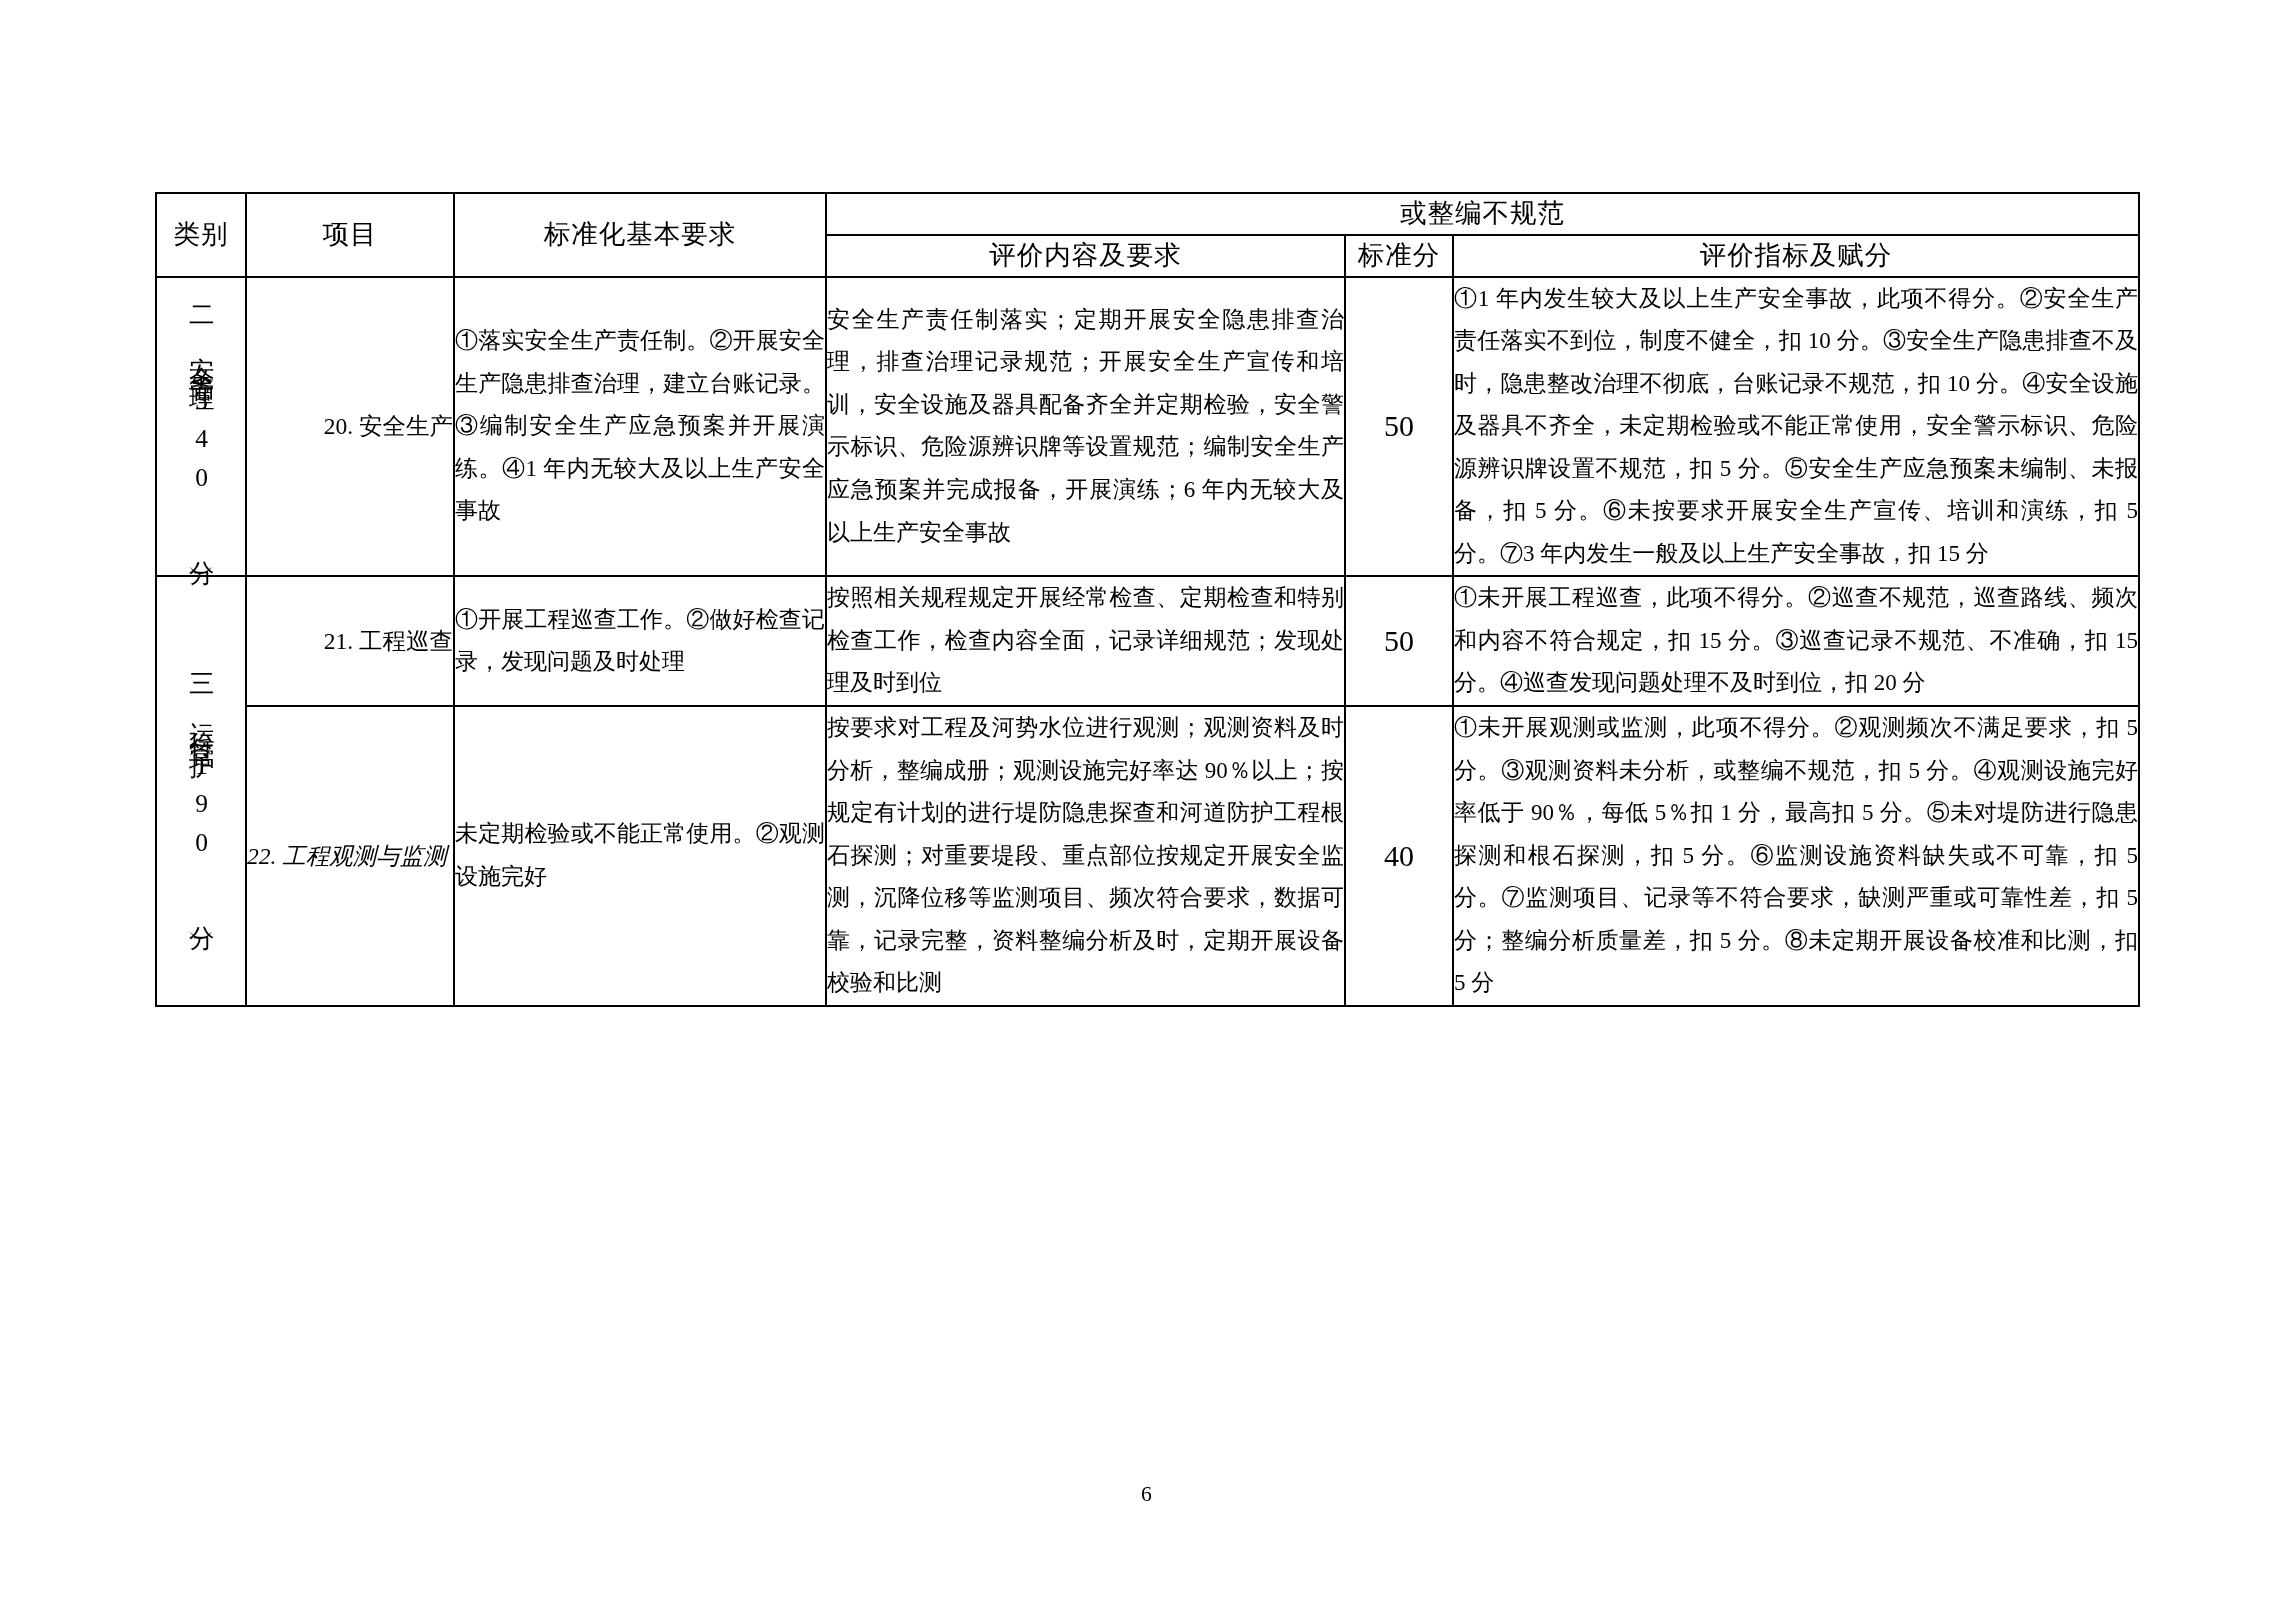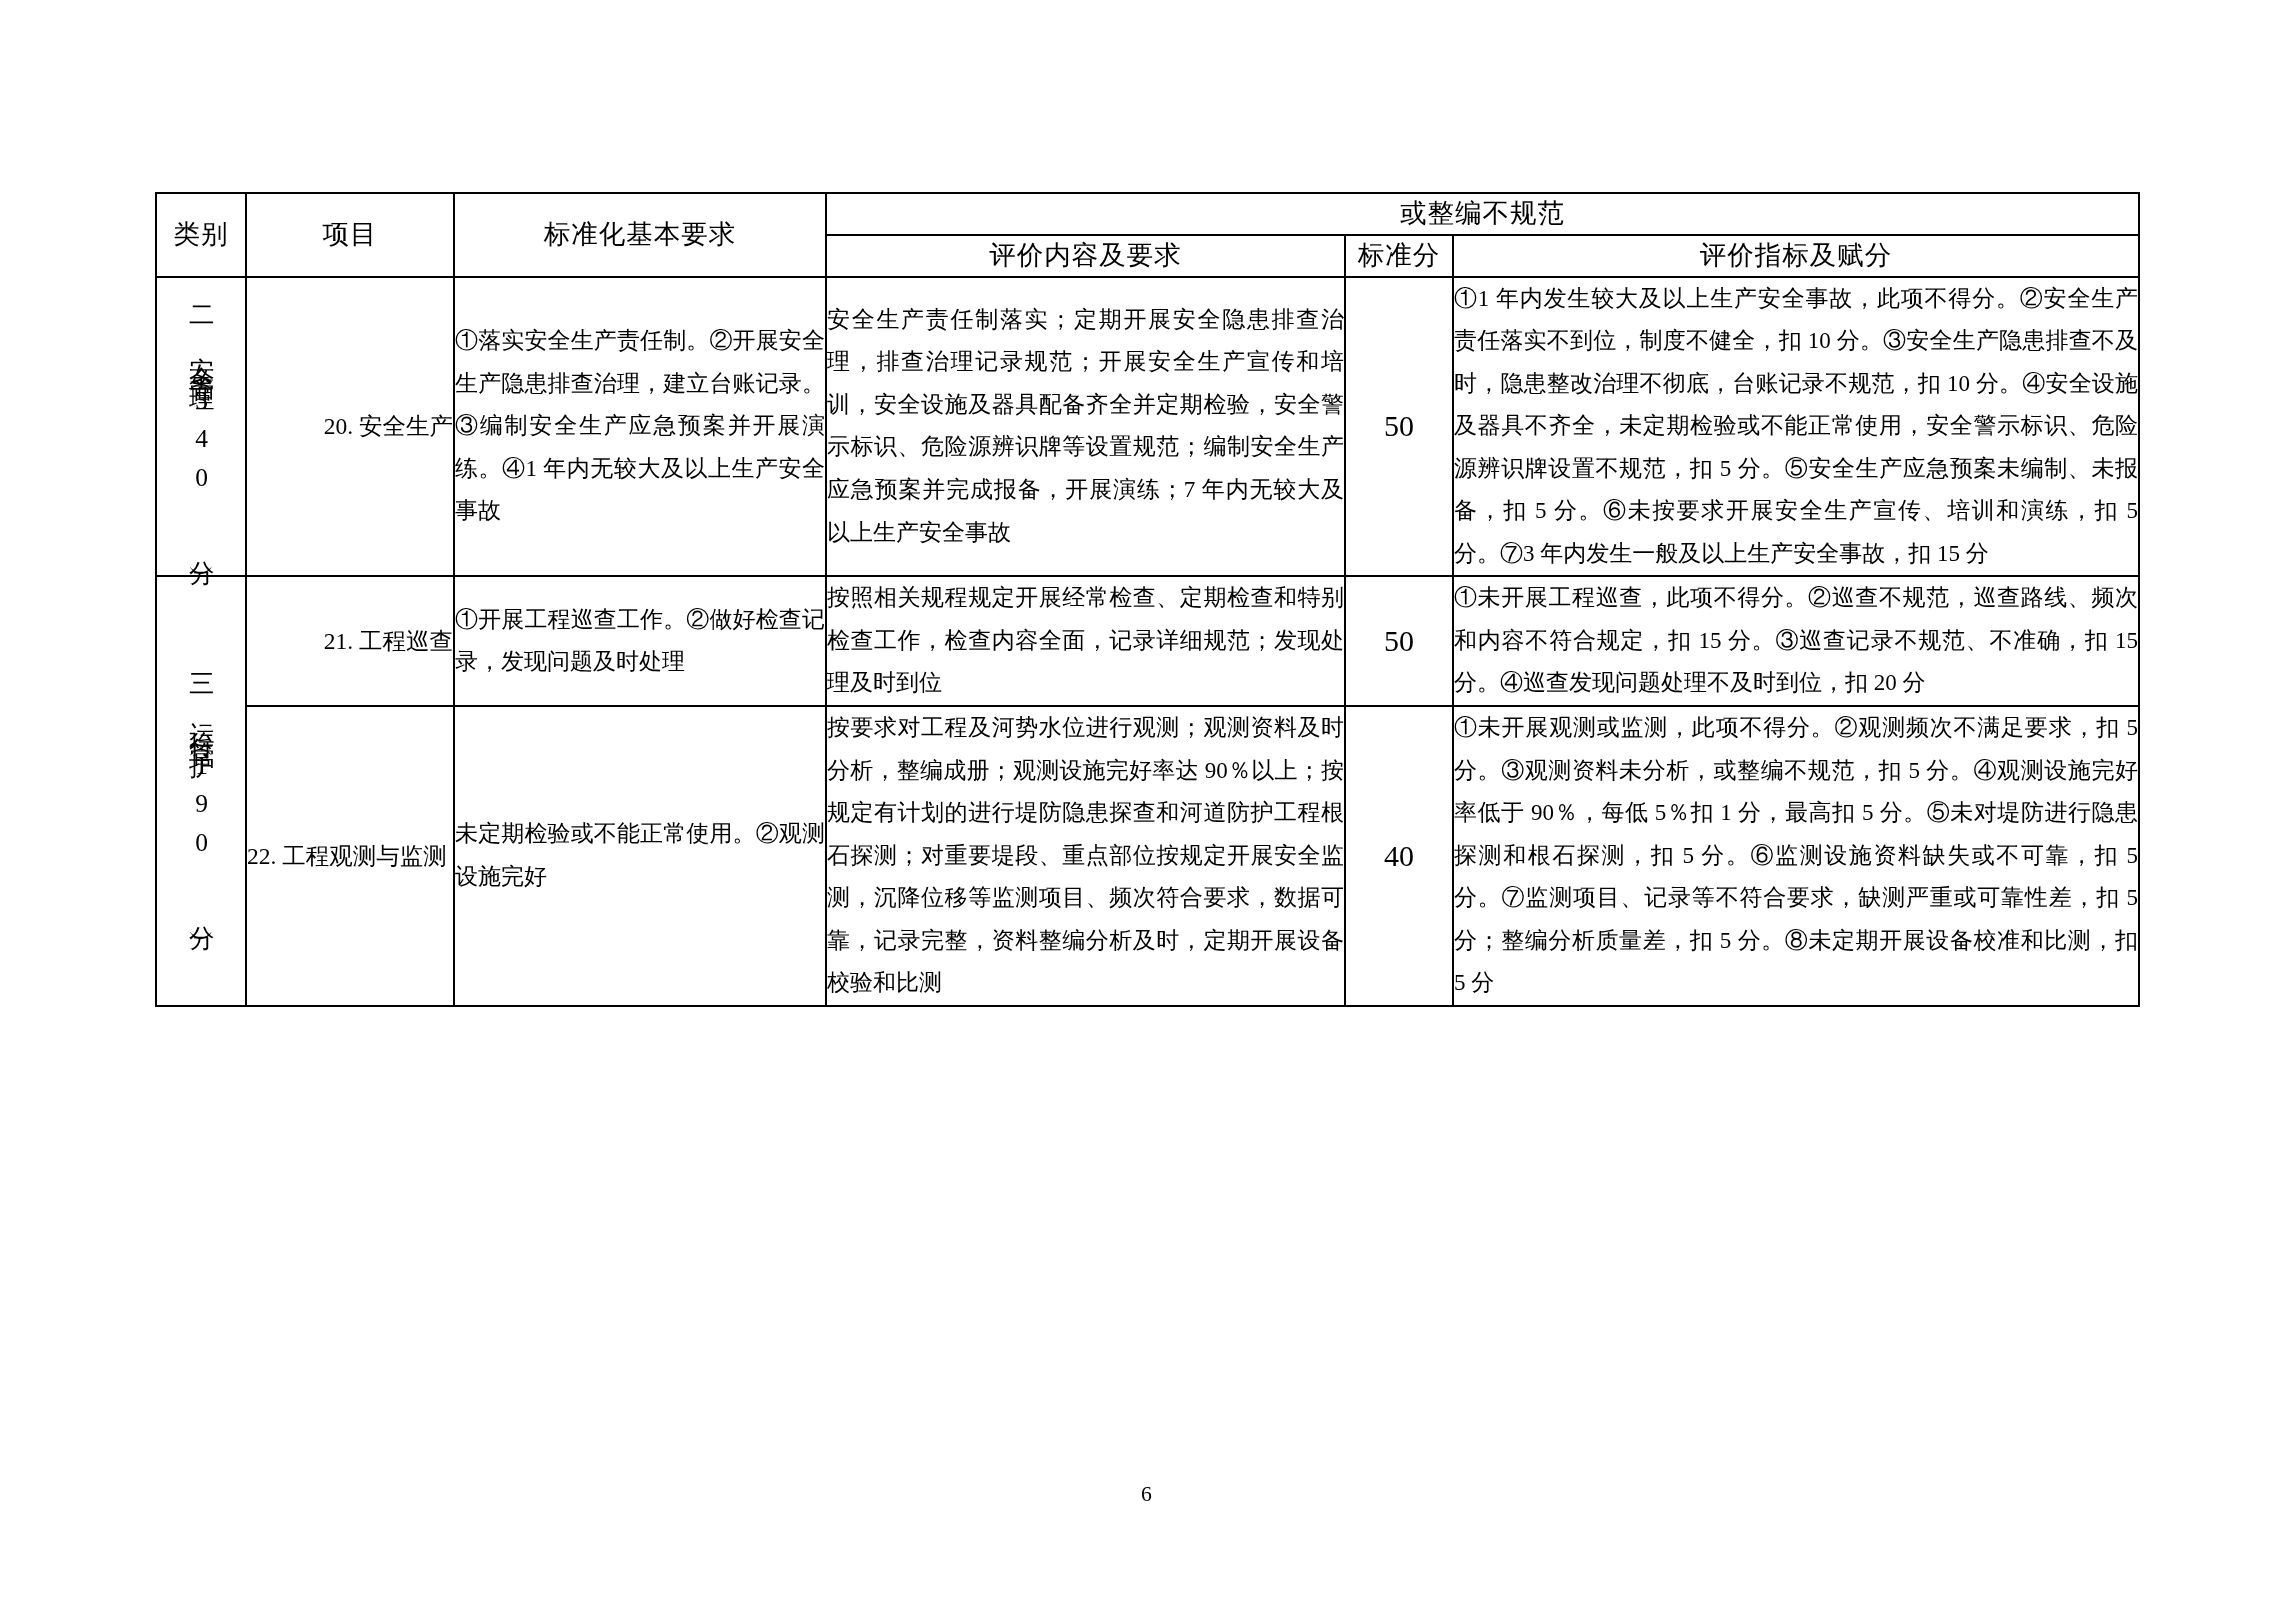--- a/index.html
+++ b/index.html
@@ -82,20 +82,21 @@
     vertical-align: middle;
   }
   .item-cell {
     font-size: 23.5px;
     line-height: 1.8;
     text-align: right;
     padding: 9.8px 15.7px;
   }
   .item-cell.two-line {
     text-align: left;
+    font-style: italic;
   }
   .pagenum {
     position: absolute;
     left: 0;
     top: 1482px;
     width: 2293px;
     text-align: center;
     font-size: 21.6px;
   }
 </style>
@@ -126,21 +127,21 @@
           <th class="hdr-center">评价指标及赋分</th>
         </tr>
       </thead>
       <tbody>
         <tr>
           <td class="vcat" rowspan="1">
             <span class="vtext">二 安全管理（340 分）</span>
           </td>
           <td class="item-cell">20. 安全生产</td>
           <td class="cell-text">①落实安全生产责任制。②开展安全生产隐患排查治理，建立台账记录。③编制安全生产应急预案并开展演练。④1 年内无较大及以上生产安全事故</td>
-          <td class="cell-text">安全生产责任制落实；定期开展安全隐患排查治理，排查治理记录规范；开展安全生产宣传和培训，安全设施及器具配备齐全并定期检验，安全警示标识、危险源辨识牌等设置规范；编制安全生产应急预案并完成报备，开展演练；7 年内无较大及以上生产安全事故</td>
+          <td class="cell-text">安全生产责任制落实；定期开展安全隐患排查治理，排查治理记录规范；开展安全生产宣传和培训，安全设施及器具配备齐全并定期检验，安全警示标识、危险源辨识牌等设置规范；编制安全生产应急预案并完成报备，开展演练；6 年内无较大及以上生产安全事故</td>
           <td class="center-mid">50</td>
           <td class="cell-text">①1 年内发生较大及以上生产安全事故，此项不得分。②安全生产责任落实不到位，制度不健全，扣 10 分。③安全生产隐患排查不及时，隐患整改治理不彻底，台账记录不规范，扣 10 分。④安全设施及器具不齐全，未定期检验或不能正常使用，安全警示标识、危险源辨识牌设置不规范，扣 5 分。⑤安全生产应急预案未编制、未报备，扣 5 分。⑥未按要求开展安全生产宣传、培训和演练，扣 5 分。⑦3 年内发生一般及以上生产安全事故，扣 15 分</td>
         </tr>
         <tr>
           <td class="vcat" rowspan="2">
             <span class="vtext">三 运行管护（190 分）</span>
           </td>
           <td class="item-cell">21. 工程巡查</td>
           <td class="cell-text">①开展工程巡查工作。②做好检查记录，发现问题及时处理</td>
           <td class="cell-text">按照相关规程规定开展经常检查、定期检查和特别检查工作，检查内容全面，记录详细规范；发现处理及时到位</td>

